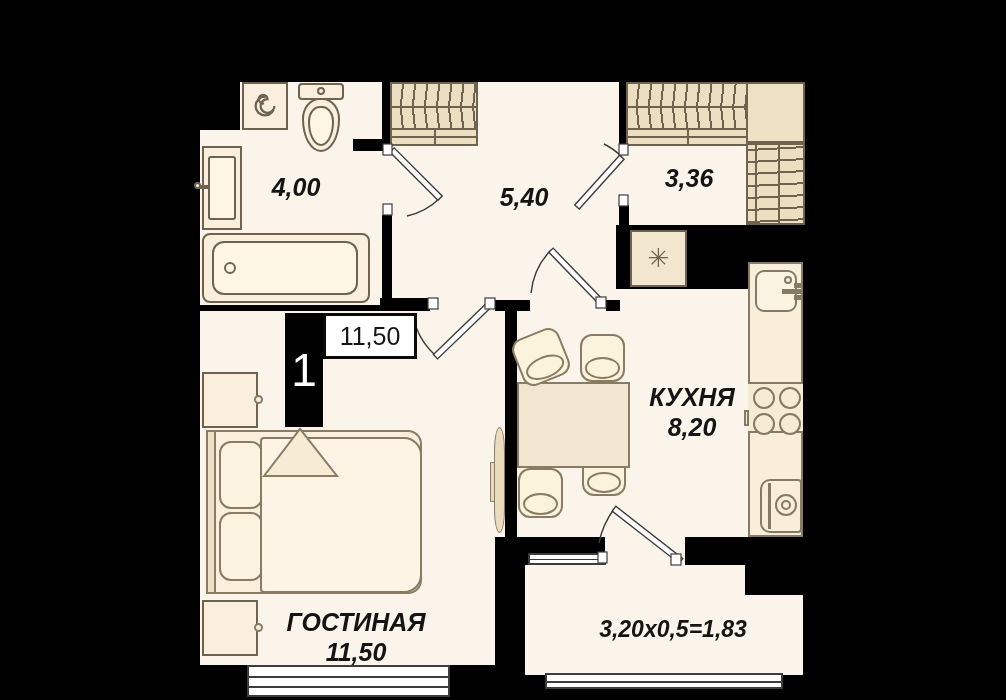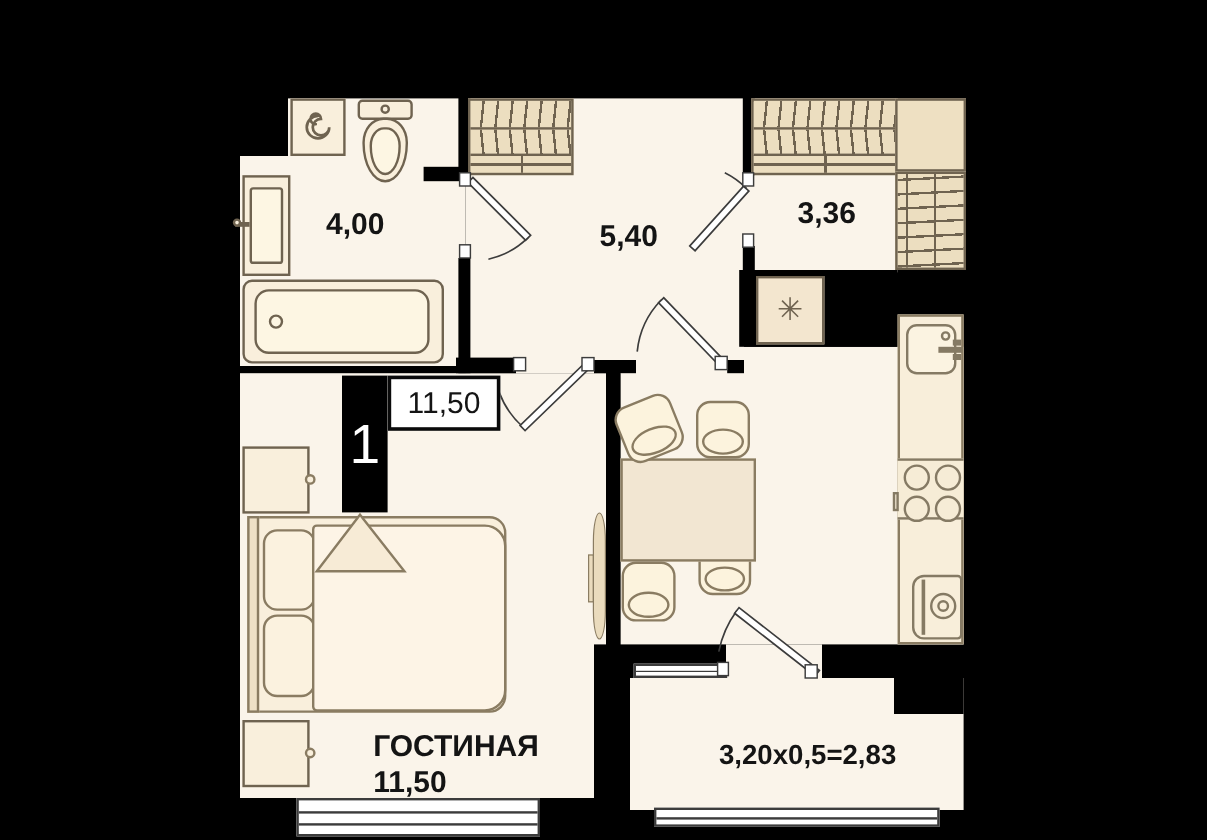--- a/index.html
+++ b/index.html
@@ -4,21 +4,21 @@
 <style>
   html,body{margin:0;padding:0;background:#000;}
   #canvas{position:relative;width:1006px;height:700px;background:#000;overflow:hidden;
           font-family:"Liberation Sans",sans-serif;color:#141414;}
   .abs{position:absolute;box-sizing:border-box;}
   .floor{position:absolute;background:#faf4ea;}
   .wall{position:absolute;background:#000;}
   .furn{position:absolute;box-sizing:border-box;background:#f9efdc;border:2px solid #6f6350;}
   .tan{background:#eee0c2;}
   .lbl{position:absolute;transform:translate(-50%,-50%);font-weight:700;font-size:25px;
-       white-space:nowrap;line-height:30px;}
+       text-align:center;white-space:nowrap;line-height:30px;font-style:italic;}
   .lbl-sm{font-size:23px;}
   
   .wrd{position:absolute;box-sizing:border-box;border:2px solid #6f6350;background:#ecdec0;}
   .hrow{position:absolute;left:0;right:0;box-sizing:border-box;}
   .h1{background:repeating-linear-gradient(96deg,transparent 0 10px,#6f6350 10px 12px);border-bottom:2px solid #6f6350;}
   .h2{background:repeating-linear-gradient(84deg,transparent 0 10px,#6f6350 10px 12px);}
   .rail{position:absolute;left:0;right:0;bottom:0;height:14px;border-top:2px solid #6f6350;
         background-image:linear-gradient(0deg,transparent 0 6px,#6f6350 6px 8px,transparent 8px),
                          linear-gradient(90deg,transparent 0 50%,#6f6350 50% calc(50% + 2px),transparent 0);}
   .shelves{position:absolute;box-sizing:border-box;border:2px solid #6f6350;background-color:#ecdec0;
@@ -182,19 +182,23 @@
   </svg>
 
   <div id="card-rooms">
       <span>1</span>
     </div>
   <div class="card-row" style="top:313px;">11,50</div>
 
   <div class="lbl" style="left:296px;top:187px;">4,00</div>
   <div class="lbl" style="left:524px;top:197px;">5,40</div>
   <div class="lbl" style="left:689px;top:178px;">3,36</div>
-  <div class="lbl" style="left:356px;top:637px;margin-left:24px;">
+  <div class="lbl" style="left:692px;top:412px;">
+    <div>КУХНЯ</div>
+    <div>8,20</div>
+  </div>
+  <div class="lbl" style="left:356px;top:637px;">
     <div>ГОСТИНАЯ</div>
     <div>11,50</div>
   </div>
-  <div class="lbl lbl-sm" style="left:673px;top:629px;">3,20х0,5=2,83</div>
+  <div class="lbl lbl-sm" style="left:673px;top:629px;">3,20х0,5=1,83</div>
 
 </div>
 
 </body></html>

